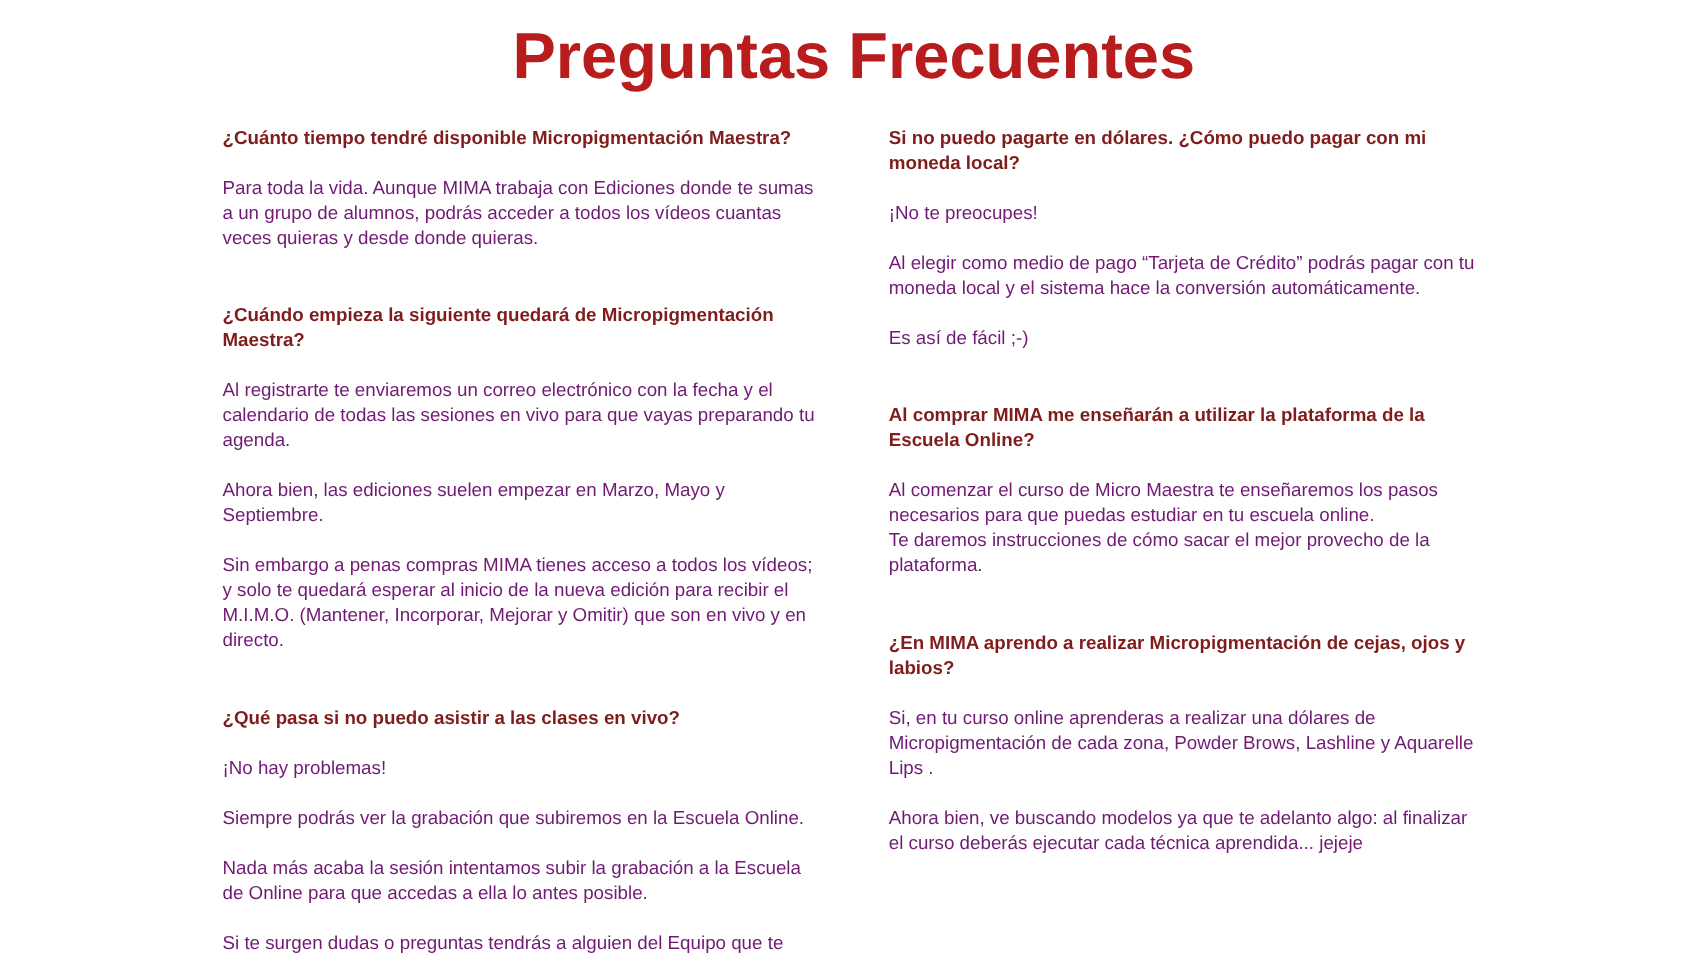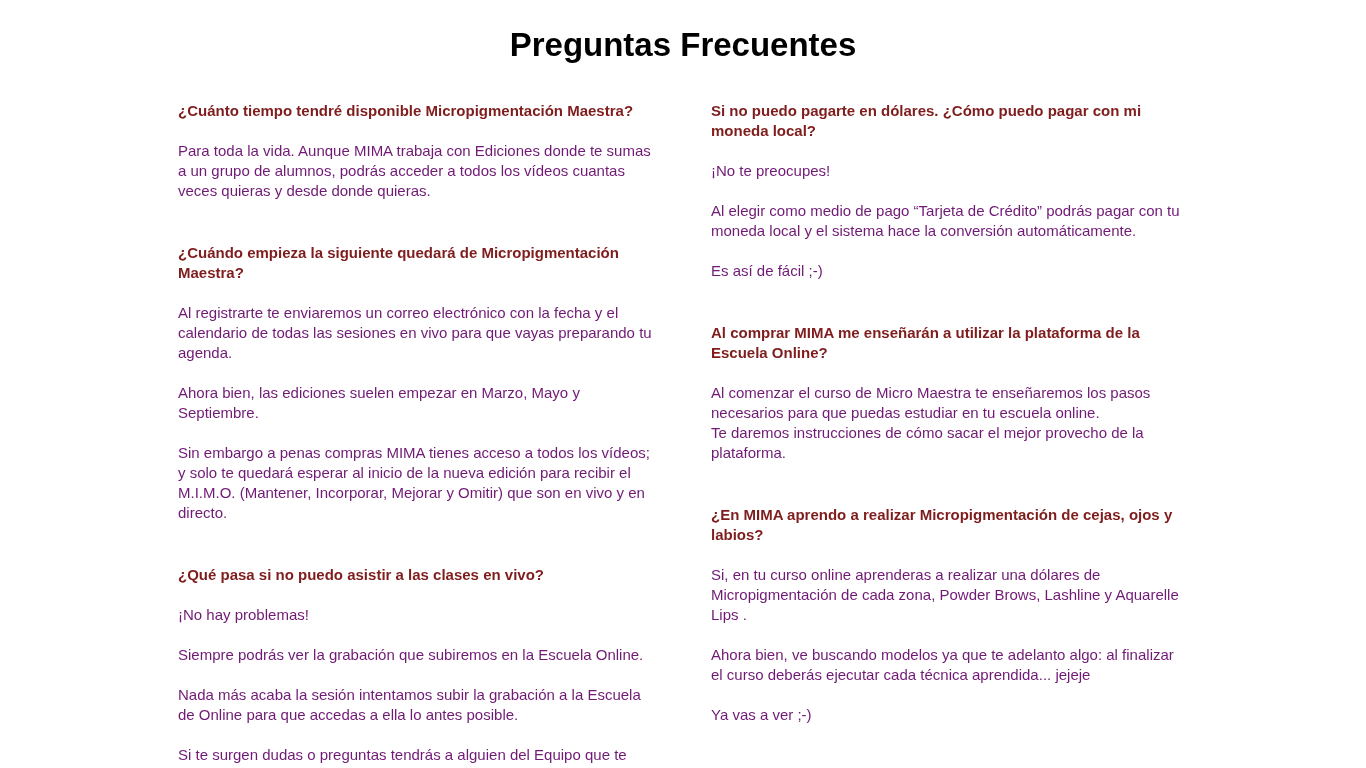--- a/index.html
+++ b/index.html
@@ -6,24 +6,24 @@
   body {
     width: 1366px;
     height: 768px;
     overflow: hidden;
     font-family: "Liberation Sans", sans-serif;
     color: #1f1f1f;
     -webkit-font-smoothing: antialiased;
   }
   .page-title {
     text-align: center;
-    font-size: 33px;
+    font-size: 52px;
     line-height: 46px;
     font-weight: bold;
-    color: #000000;
+    color: #b91c1c;
     margin: 22px 0 0 0;
     letter-spacing: 0;
   }
   .faq {
     width: 1010px;
     margin: 33px auto 0;
     display: flex;
     gap: 56px;
   }
   .faq-col { width: 477px; }
@@ -90,18 +90,17 @@
       <p class="a">
         <span>Al comenzar el curso de Micro Maestra te enseñaremos los pasos necesarios para que puedas estudiar en tu escuela online.</span><br>
         <span>Te daremos instrucciones de cómo sacar el mejor provecho de la plataforma.</span>
       </p>
     </article>
 
     <article class="faq-item">
       <h2 class="q">¿En MIMA aprendo a realizar Micropigmentación de cejas, ojos y labios?</h2>
       <p class="a">Si, en tu curso online aprenderas a realizar una dólares de Micropigmentación de cada zona, Powder Brows, Lashline y Aquarelle Lips .</p>
       <p class="a">Ahora bien, ve buscando modelos ya que te adelanto algo: al finalizar el curso deberás ejecutar cada técnica aprendida... jejeje</p>
-      <p class="a">Ya vas a ver ;-)</p>
     </article>
 
   </section>
 
 </main>
 
 </body></html>

